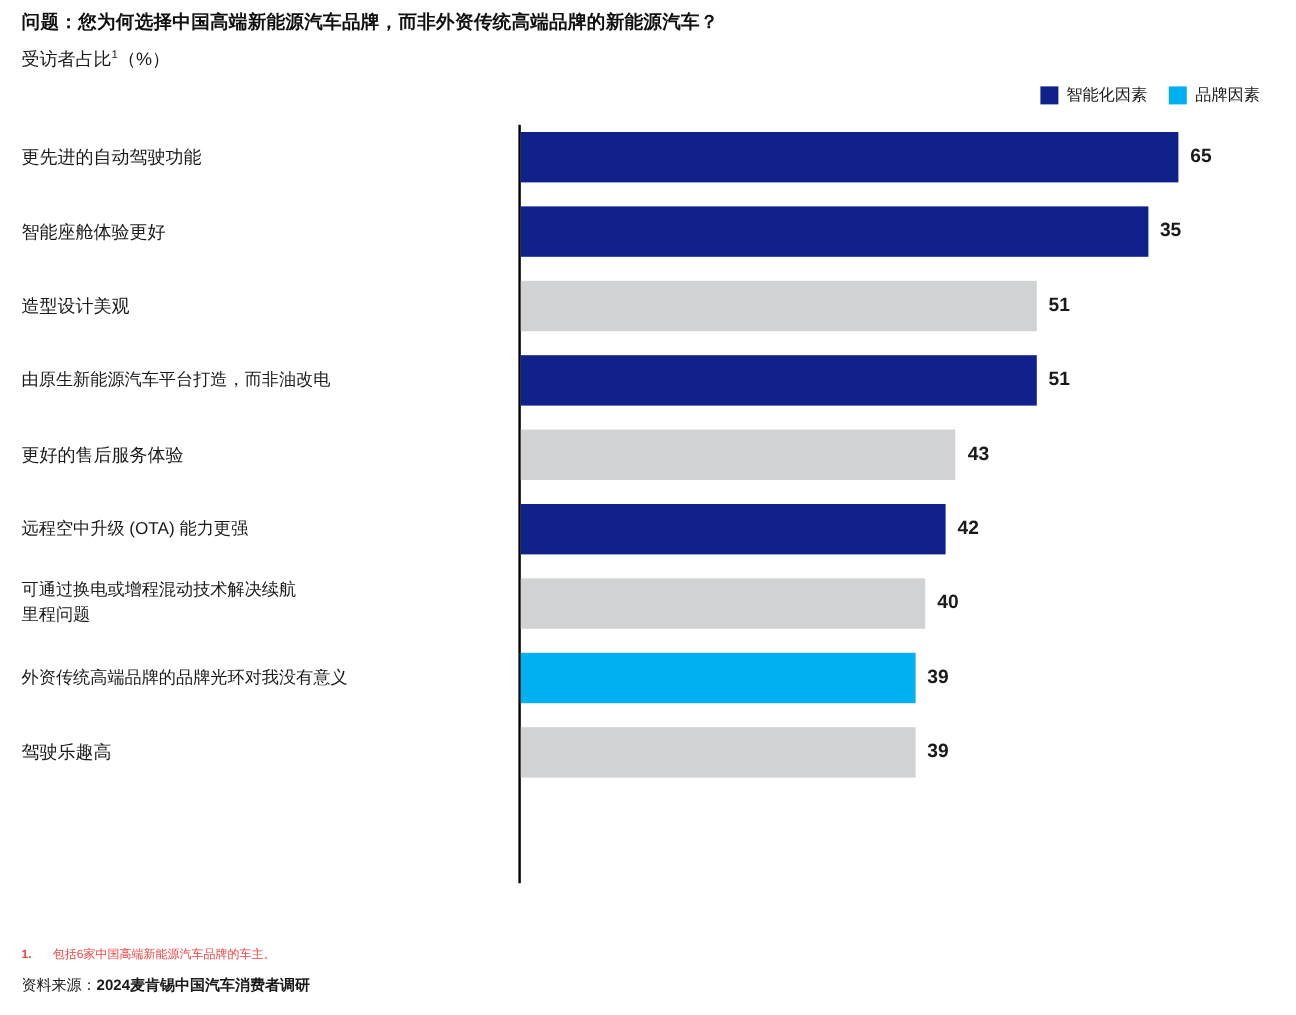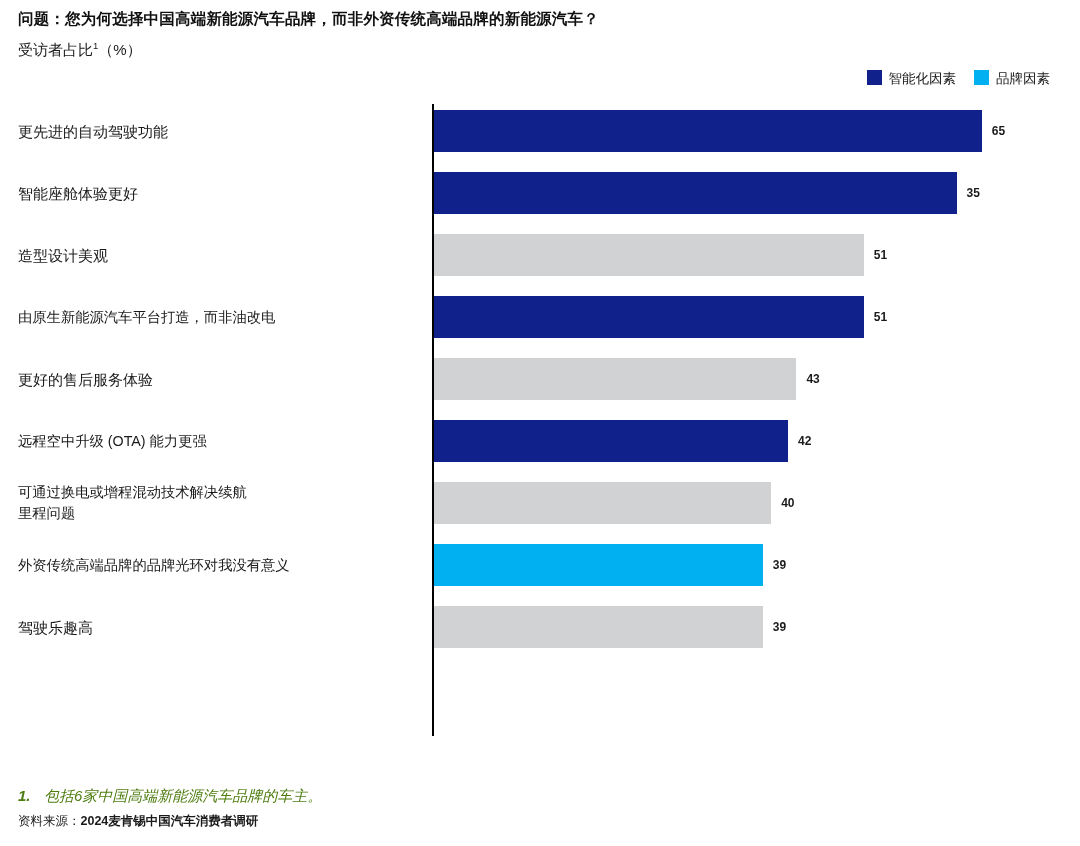--- a/index.html
+++ b/index.html
@@ -52,21 +52,21 @@
   .legend {
     position: absolute;
     right: 30px;
     top: 70px;
     display: flex;
     align-items: center;
     gap: 18px;
   }
   .legend-item {
     display: flex;
-    align-items: flex-start;
+    align-items: center;
     gap: 7px;
     font-size: 13.5px;
     color: #1a1a1a;
   }
   .legend-swatch {
     width: 15px;
     height: 15px;
     display: inline-block;
   }
 
@@ -114,39 +114,38 @@
     position: absolute;
     left: 416px;
     display: flex;
     align-items: center;
   }
   .bar {
     height: 42px;
     display: block;
   }
   .bar-value {
-    font-size: 12px;
+    font-size: 16px;
     font-weight: bold;
     color: #1a1a1a;
     margin-left: 10px;
     line-height: 42px;
   }
 
   
   .footnotes {
     position: absolute;
     left: 18px;
     top: 786px;
     width: 1000px;
   }
   .footnote {
-    font-size: 15px;
-    color: #4d7c0f;
+    font-size: 10px;
+    color: #ef4444;
     line-height: 19px;
-    font-style: italic;
   }
   .footnote .fn-num {
     font-weight: bold;
     display: inline-block;
     width: 26px;
   }
   .source {
     margin-top: 7px;
     font-size: 12.5px;
     color: #1a1a1a;

